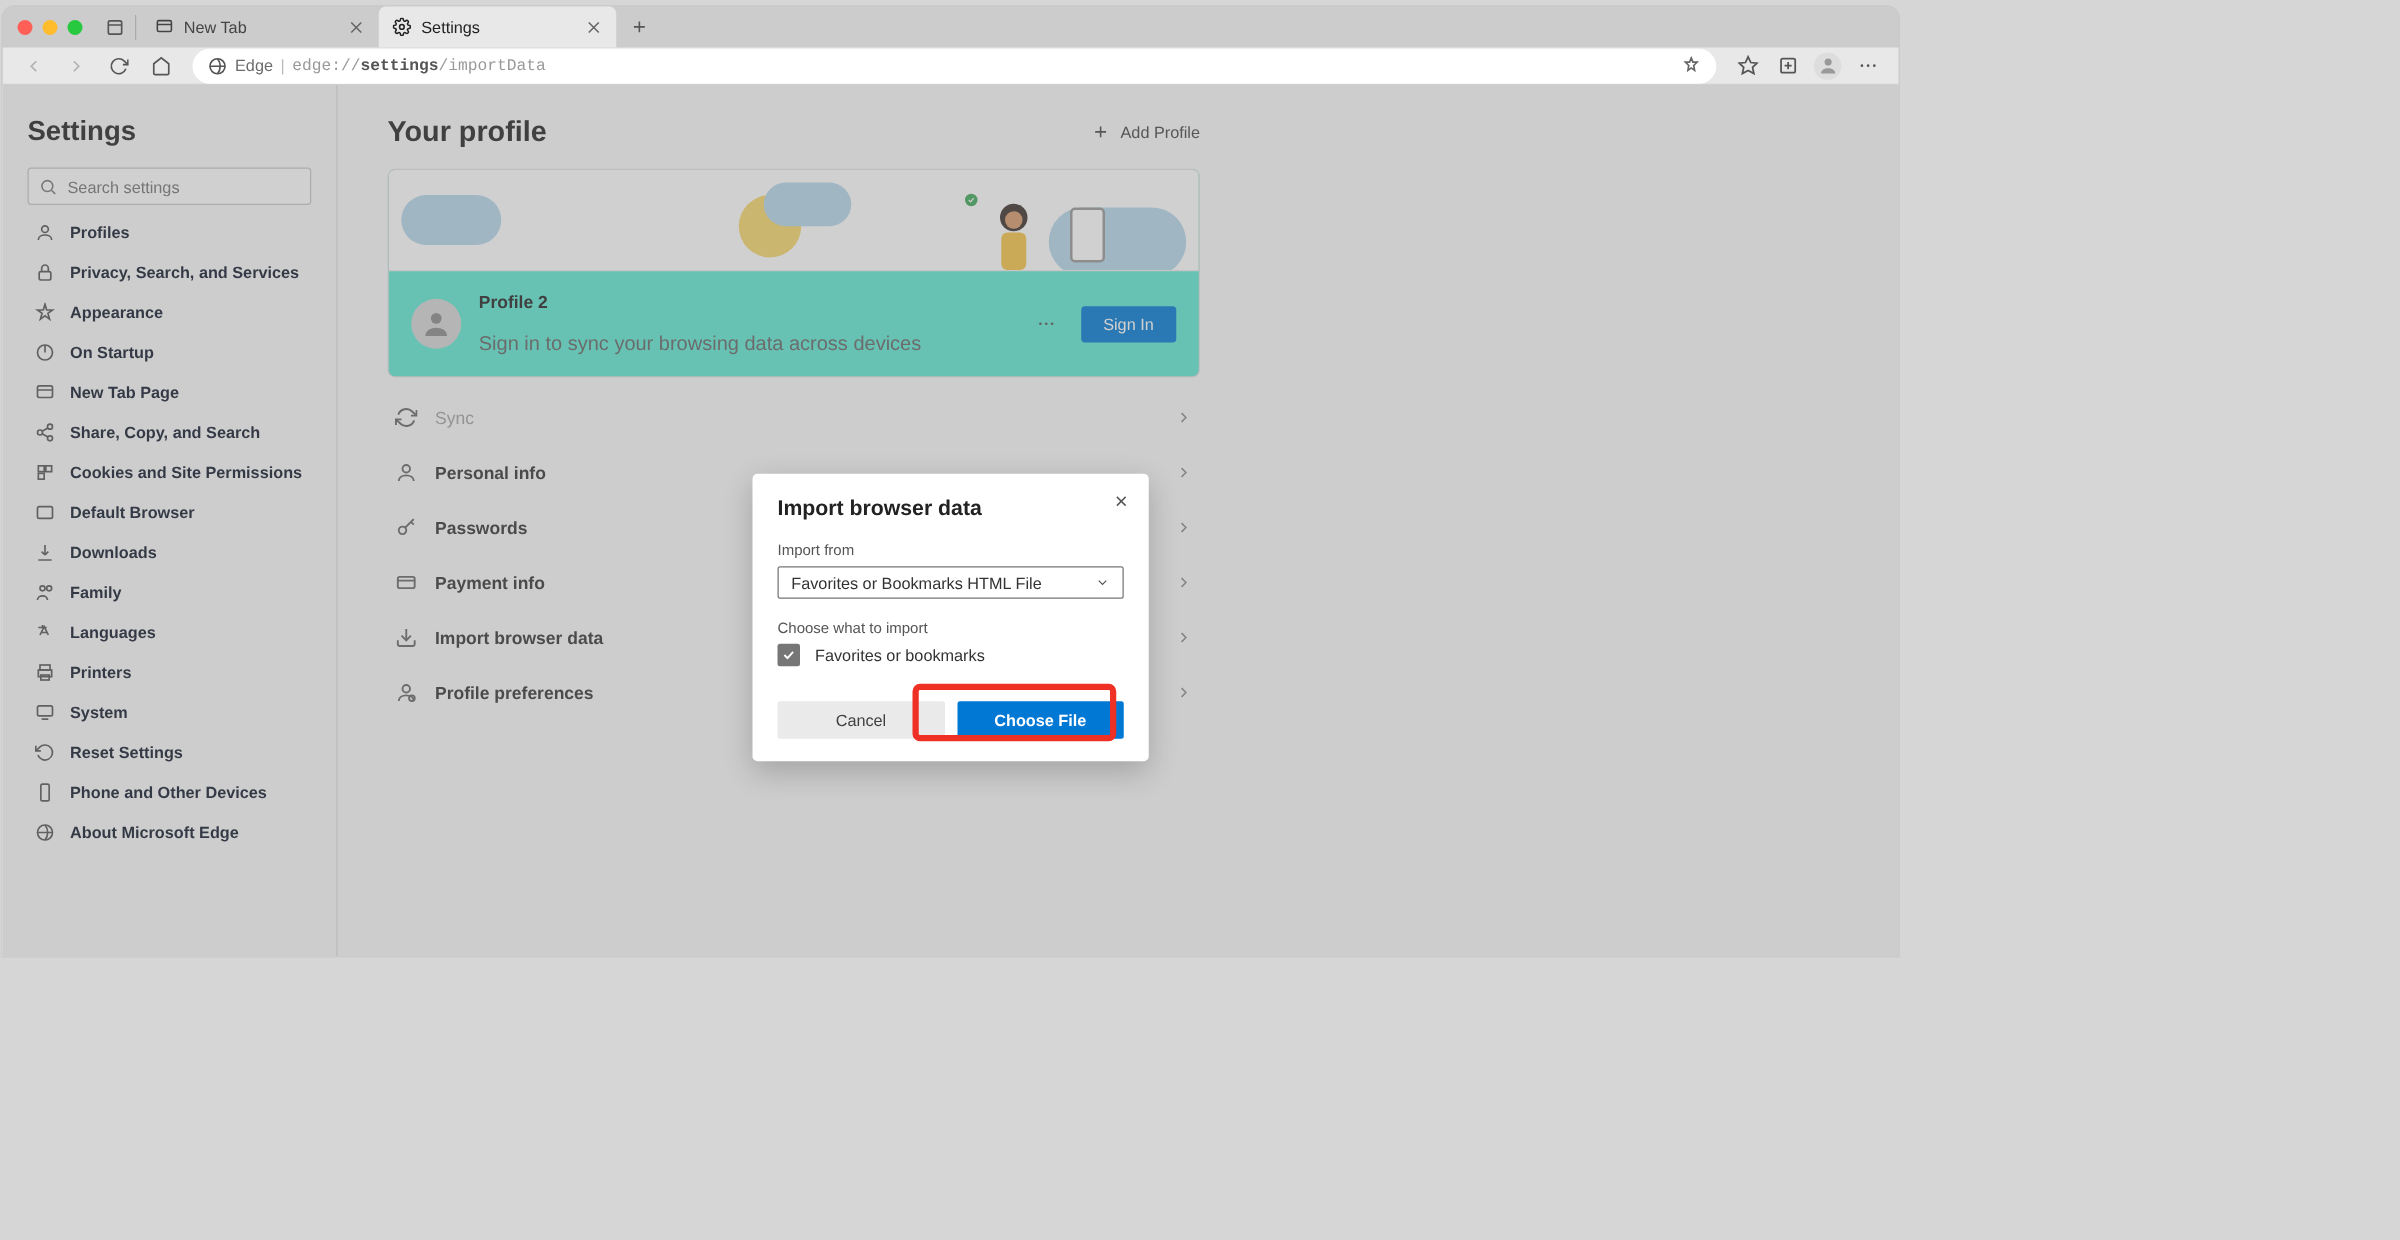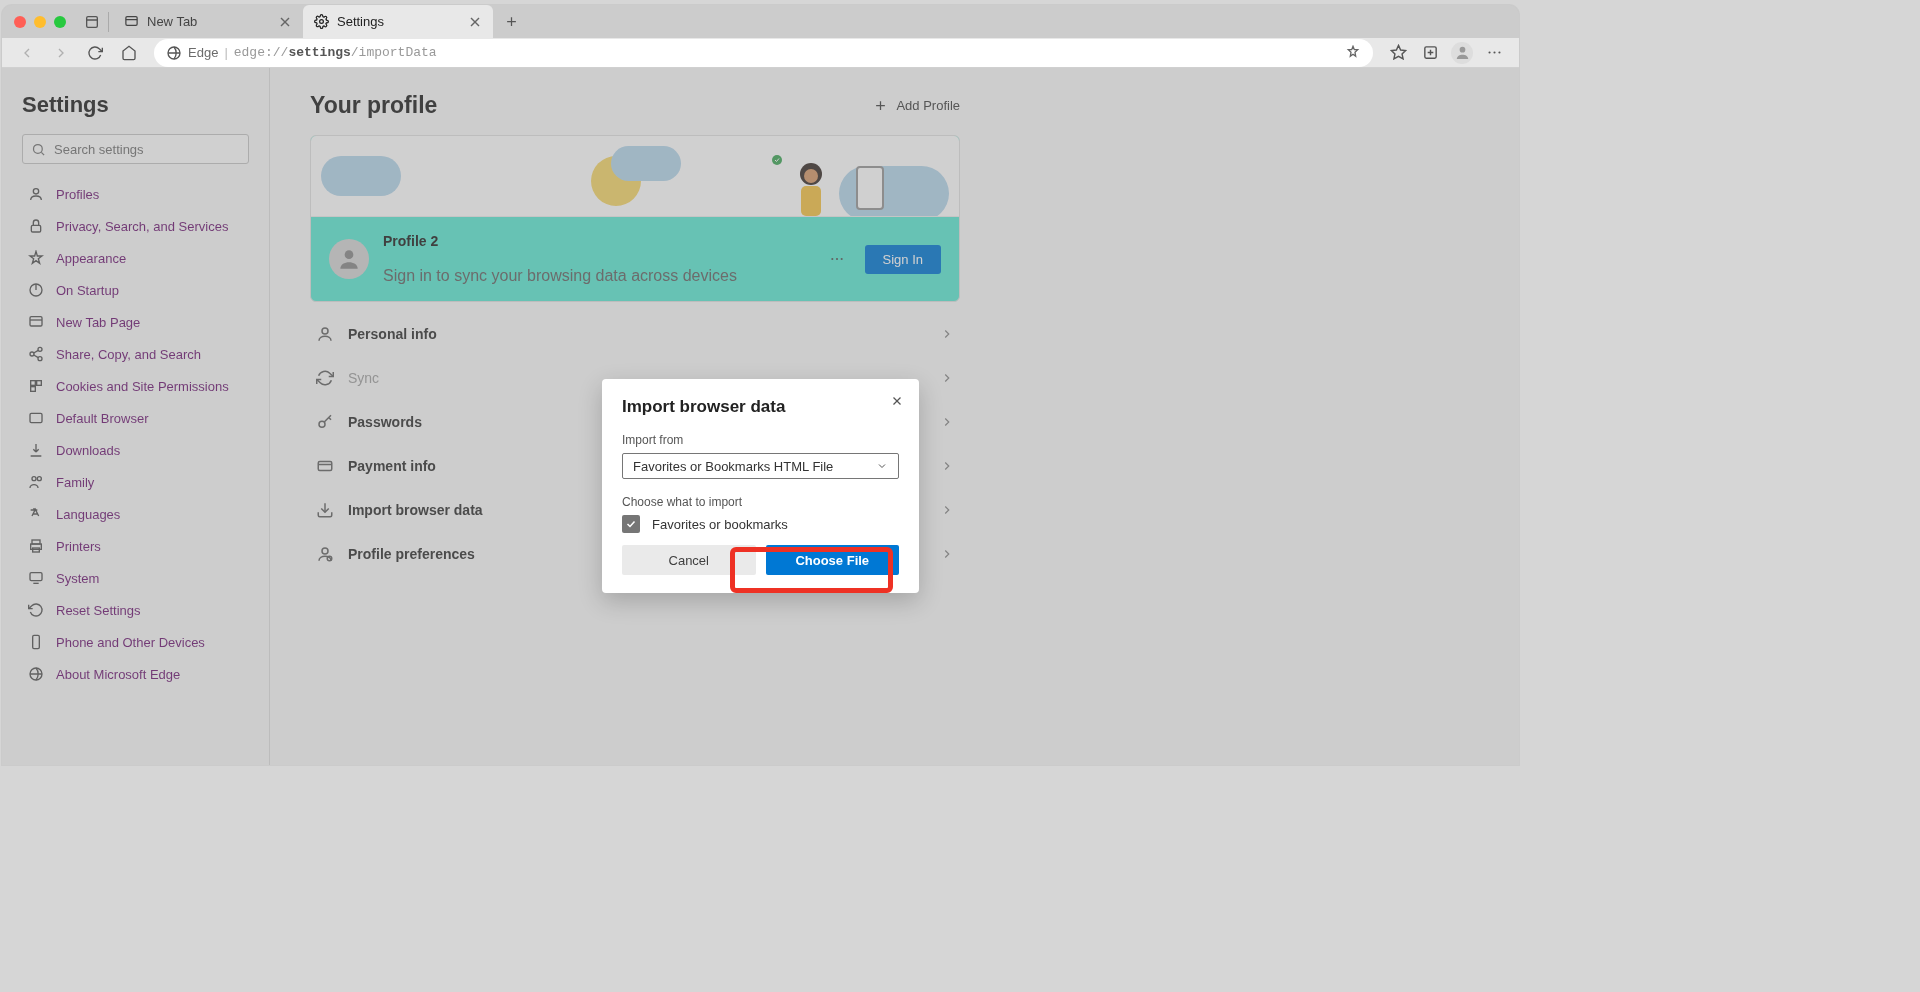--- a/index.html
+++ b/index.html
@@ -38,21 +38,21 @@
 .avatar-small{width:22px;height:22px;border-radius:50%;background:#ddd;display:flex;align-items:center;justify-content:center;}
 .tright svg{width:17px;height:17px;}
 
 
 .content { position:relative; display:flex; height:calc(100% - 63px); background:#fafafa; }
 .sidebar { width:268px; background:#fafafa; border-right:1px solid #e0e0e0; padding:24px 20px 0 20px; }
 .sidebar h1{font-size:22px;font-weight:700;color:#222;margin-bottom:16px;}
 .searchbox{display:flex;align-items:center;height:30px;border:1px solid #c8c8c8;border-radius:3px;background:#fff;padding:0 8px;gap:8px;margin-bottom:14px;}
 .searchbox svg{width:15px;height:15px;color:#767676;}
 .searchbox input{border:none;outline:none;flex:1;font-size:13px;color:#444;background:transparent;}
-.nav-item{display:flex;align-items:center;gap:12px;height:32px;padding:0 6px;border-radius:3px;color:#701a75;font-size:13px;cursor:pointer;}
+.nav-item{display:flex;align-items:flex-start;gap:12px;height:32px;padding:0 6px;border-radius:3px;color:#0f172a;font-size:13px;cursor:pointer;font-weight:bold;}
 .nav-item svg{width:16px;height:16px;color:#555;flex-shrink:0;}
 
 .main { flex:1; padding:24px 40px; overflow:auto; }
 .main-inner{max-width:650px;}
 .page-head{display:flex;align-items:center;justify-content:space-between;margin-bottom:16px;}
 .page-head h2{font-size:23px;font-weight:700;color:#222;}
 .addprof{display:flex;align-items:center;gap:8px;color:#444;font-size:13px;}
 .addprof svg{width:15px;height:15px;}
 
 .profile-card{border:1px solid #e2e2e2;border-radius:6px;background:#5eead4;overflow:hidden;}
@@ -84,21 +84,21 @@
 
 .dim-overlay{position:absolute;inset:0;background:rgba(120,120,120,0.35);}
 
 
 .modal{position:absolute;left:600px;top:311px;width:317px;background:#fff;border-radius:4px;box-shadow:0 8px 24px rgba(0,0,0,0.2);padding:18px 20px 18px 20px;}
 .modal-close{position:absolute;right:12px;top:12px;width:20px;height:20px;display:flex;align-items:center;justify-content:center;color:#555;cursor:pointer;}
 .modal h3{font-size:17px;font-weight:600;color:#222;margin-bottom:16px;}
 .modal .mlabel{font-size:12px;color:#555;margin-bottom:6px;}
 .msel{display:flex;align-items:center;justify-content:space-between;height:26px;border:1px solid #767676;border-radius:2px;padding:0 10px;font-size:13px;color:#333;margin-bottom:16px;}
 .msel svg{width:12px;height:12px;color:#555;}
-.mcheck{display:flex;align-items:center;gap:12px;margin-bottom:12px;}
+.mcheck{display:flex;align-items:center;gap:12px;margin-bottom:28px;}
 .mcheck .box{width:18px;height:18px;background:#767676;border-radius:2px;display:flex;align-items:center;justify-content:center;}
 .mcheck .box svg{width:12px;height:12px;color:#fff;}
 .mbuttons{display:flex;gap:10px;}
 .mbtn{flex:1;height:30px;border:none;border-radius:2px;font-size:13px;cursor:pointer;}
 .mbtn.cancel{background:#eaeaea;color:#404040;}
 .mbtn.primary{background:#0078d4;color:#fff;font-weight:600;}
 .highlight-box{position:absolute;border:5px solid #ee3124;border-radius:6px;pointer-events:none;}
 
 </style>
 </head>
@@ -395,37 +395,37 @@
                   <circle cx="5" cy="12" r="1.6"></circle>
                   <circle cx="12" cy="12" r="1.6"></circle>
                   <circle cx="19" cy="12" r="1.6"></circle>
                 </svg>
             </div>
             <button class="signin-btn">Sign In</button>
           </div>
         </div>
 
         <div class="section-list">
-          <div class="srow">
-            <svg class="left" viewBox="0 0 24 24" fill="none" stroke="currentColor" stroke-width="2">
-                <circle cx="12" cy="8" r="4"></circle>
-                <path d="M4 21c0-4 4-6 8-6s8 2 8 6"></path>
-              </svg>
-            <span class="label"><b>Personal info</b></span>
-            <svg class="chev" viewBox="0 0 24 24" fill="none" stroke="currentColor" stroke-width="2">
-                <polyline points="9 18 15 12 9 6"></polyline>
-              </svg>
-          </div>
           <div class="srow disabled">
             <svg class="left" viewBox="0 0 24 24" fill="none" stroke="currentColor" stroke-width="2">
                 <polyline points="23 4 23 10 17 10"></polyline>
                 <polyline points="1 20 1 14 7 14"></polyline>
                 <path d="M3.51 9a9 9 0 0 1 14.85-3.36L23 10M1 14l4.64 4.36A9 9 0 0 0 20.49 15"></path>
               </svg>
             <span class="label">Sync</span>
+            <svg class="chev" viewBox="0 0 24 24" fill="none" stroke="currentColor" stroke-width="2">
+                <polyline points="9 18 15 12 9 6"></polyline>
+              </svg>
+          </div>
+          <div class="srow">
+            <svg class="left" viewBox="0 0 24 24" fill="none" stroke="currentColor" stroke-width="2">
+                <circle cx="12" cy="8" r="4"></circle>
+                <path d="M4 21c0-4 4-6 8-6s8 2 8 6"></path>
+              </svg>
+            <span class="label"><b>Personal info</b></span>
             <svg class="chev" viewBox="0 0 24 24" fill="none" stroke="currentColor" stroke-width="2">
                 <polyline points="9 18 15 12 9 6"></polyline>
               </svg>
           </div>
           <div class="srow">
             <svg class="left" viewBox="0 0 24 24" fill="none" stroke="currentColor" stroke-width="2">
                 <circle cx="8" cy="15" r="4"></circle>
                 <path d="M11 12L20 3m-3 3l3 3"></path>
               </svg>
             <span class="label"><b>Passwords</b></span>

